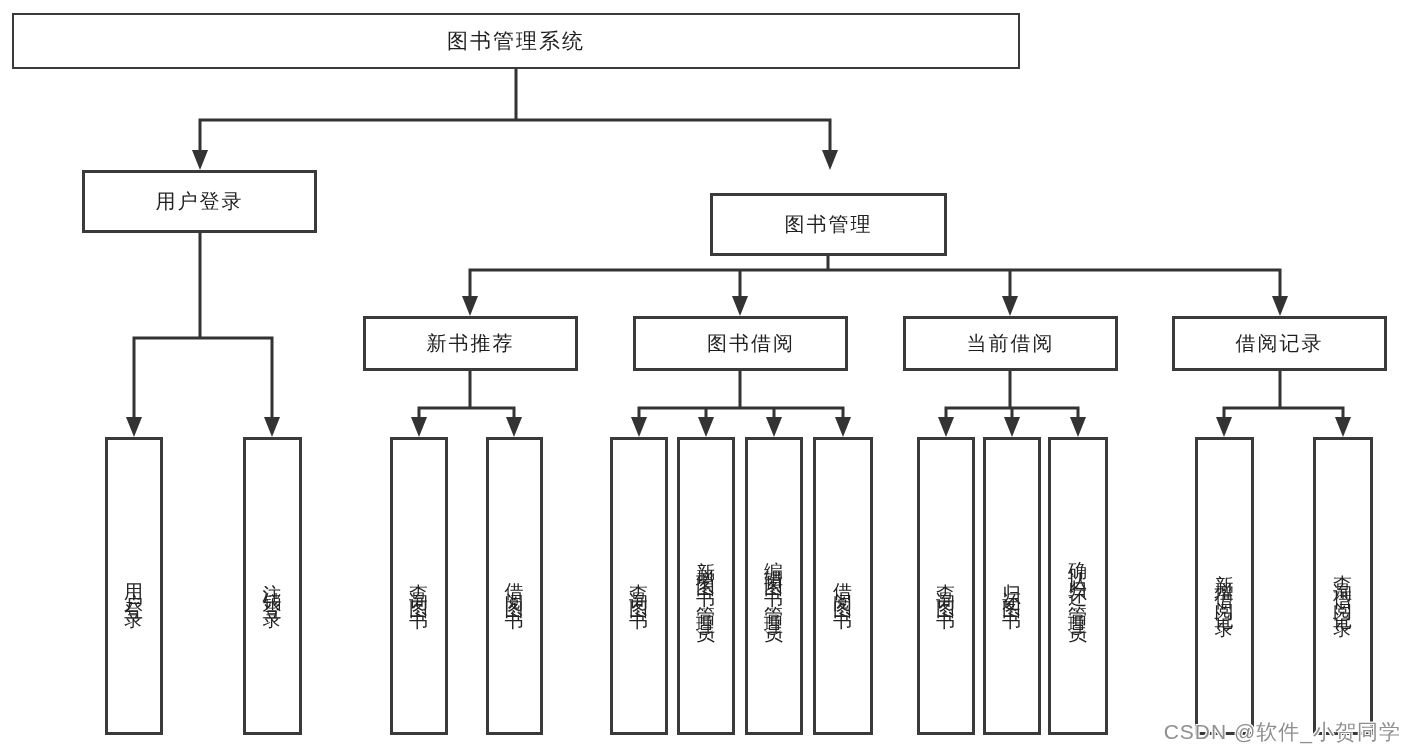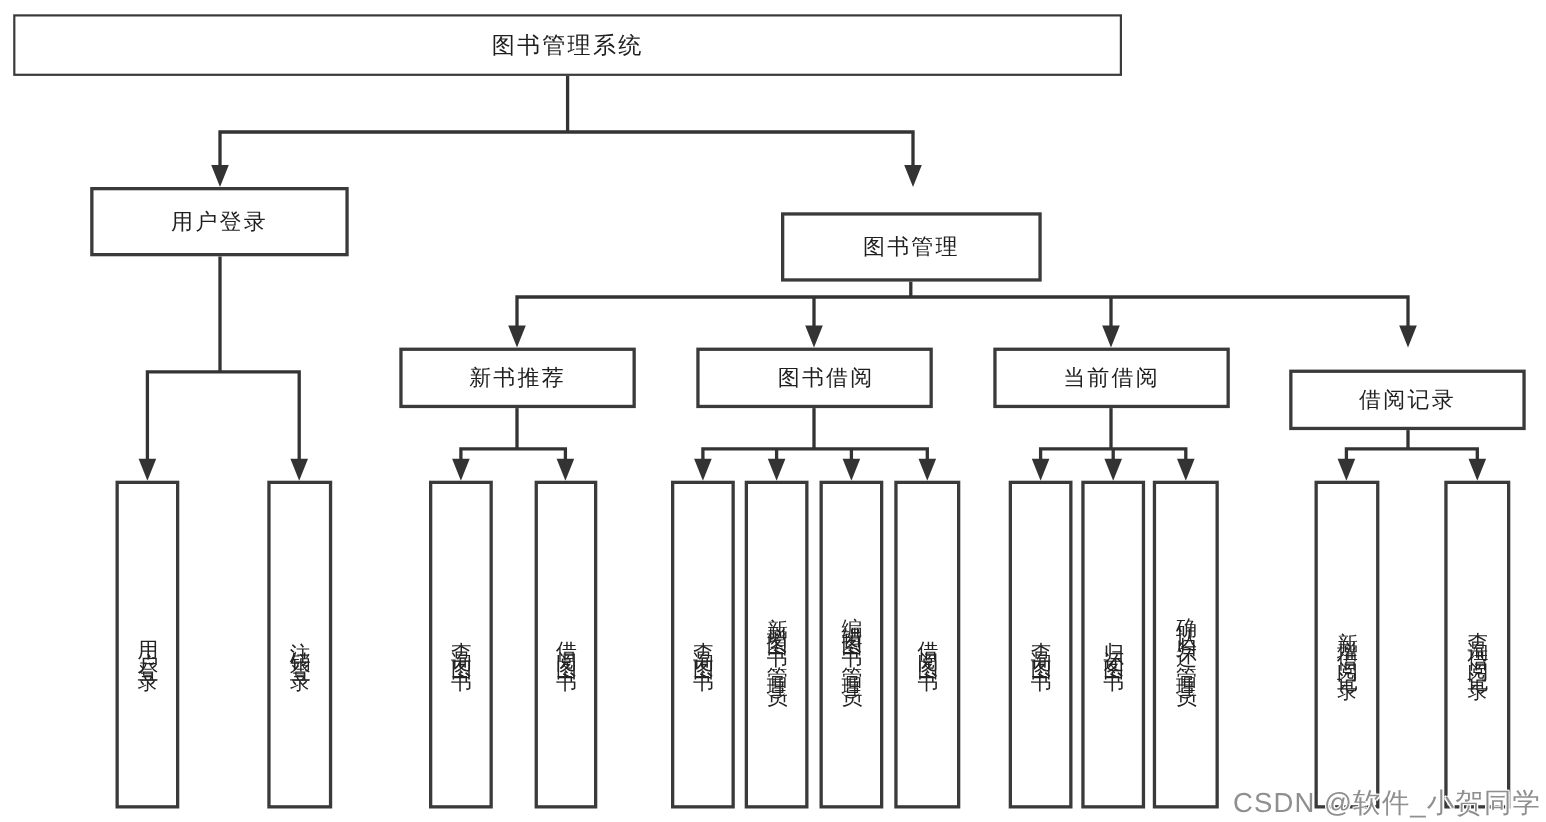--- a/index.html
+++ b/index.html
@@ -52,21 +52,21 @@
     text-orientation: mixed;
     font-size: 19px;
     line-height: 1;
     letter-spacing: 9px;
     color: #222222;
   }
   .watermark {
     position: absolute;
     right: 4px;
     bottom: 1px;
-    font-size: 25px;
+    font-size: 21px;
     color: #8f8f8f;
     letter-spacing: 1px;
     text-shadow: 1px 1px 0 #ffffff, -1px -1px 0 #ffffff, 1px -1px 0 #ffffff, -1px 1px 0 #ffffff;
     white-space: nowrap;
   }
 </style>
 </head>
 <body>
 
 <div id="canvas">
@@ -112,21 +112,21 @@
   </svg>
 
   <div class="box root" style="left:12px; top:13px; width:1008px; height:56px;">图书管理系统</div>
 
   <div class="box" style="left:82px; top:170px; width:235px; height:63px;">用户登录</div>
   <div class="box" style="left:710px; top:170px; width:237px; height:63px;margin-top:23px;">图书管理</div>
 
   <div class="box" style="left:363px; top:316px; width:215px; height:55px;">新书推荐</div>
   <div class="box" style="left:633px; top:316px; width:215px; height:55px;padding-left:21px;">图书借阅</div>
   <div class="box" style="left:903px; top:316px; width:215px; height:55px;">当前借阅</div>
-  <div class="box" style="left:1172px; top:316px; width:215px; height:55px;margin-top:20px;">借阅记录</div>
+  <div class="box" style="left:1172px; top:316px; width:215px; height:55px;">借阅记录</div>
 
   <div class="leaf" style="left:105px; width:58px;">
     <span class="vtext">用户登录</span>
   </div>
   <div class="leaf" style="left:243px; width:59px;">
     <span class="vtext">注销登录</span>
   </div>
 
   <div class="leaf" style="left:390px; width:58px;">
     <span class="vtext">查询图书</span>

